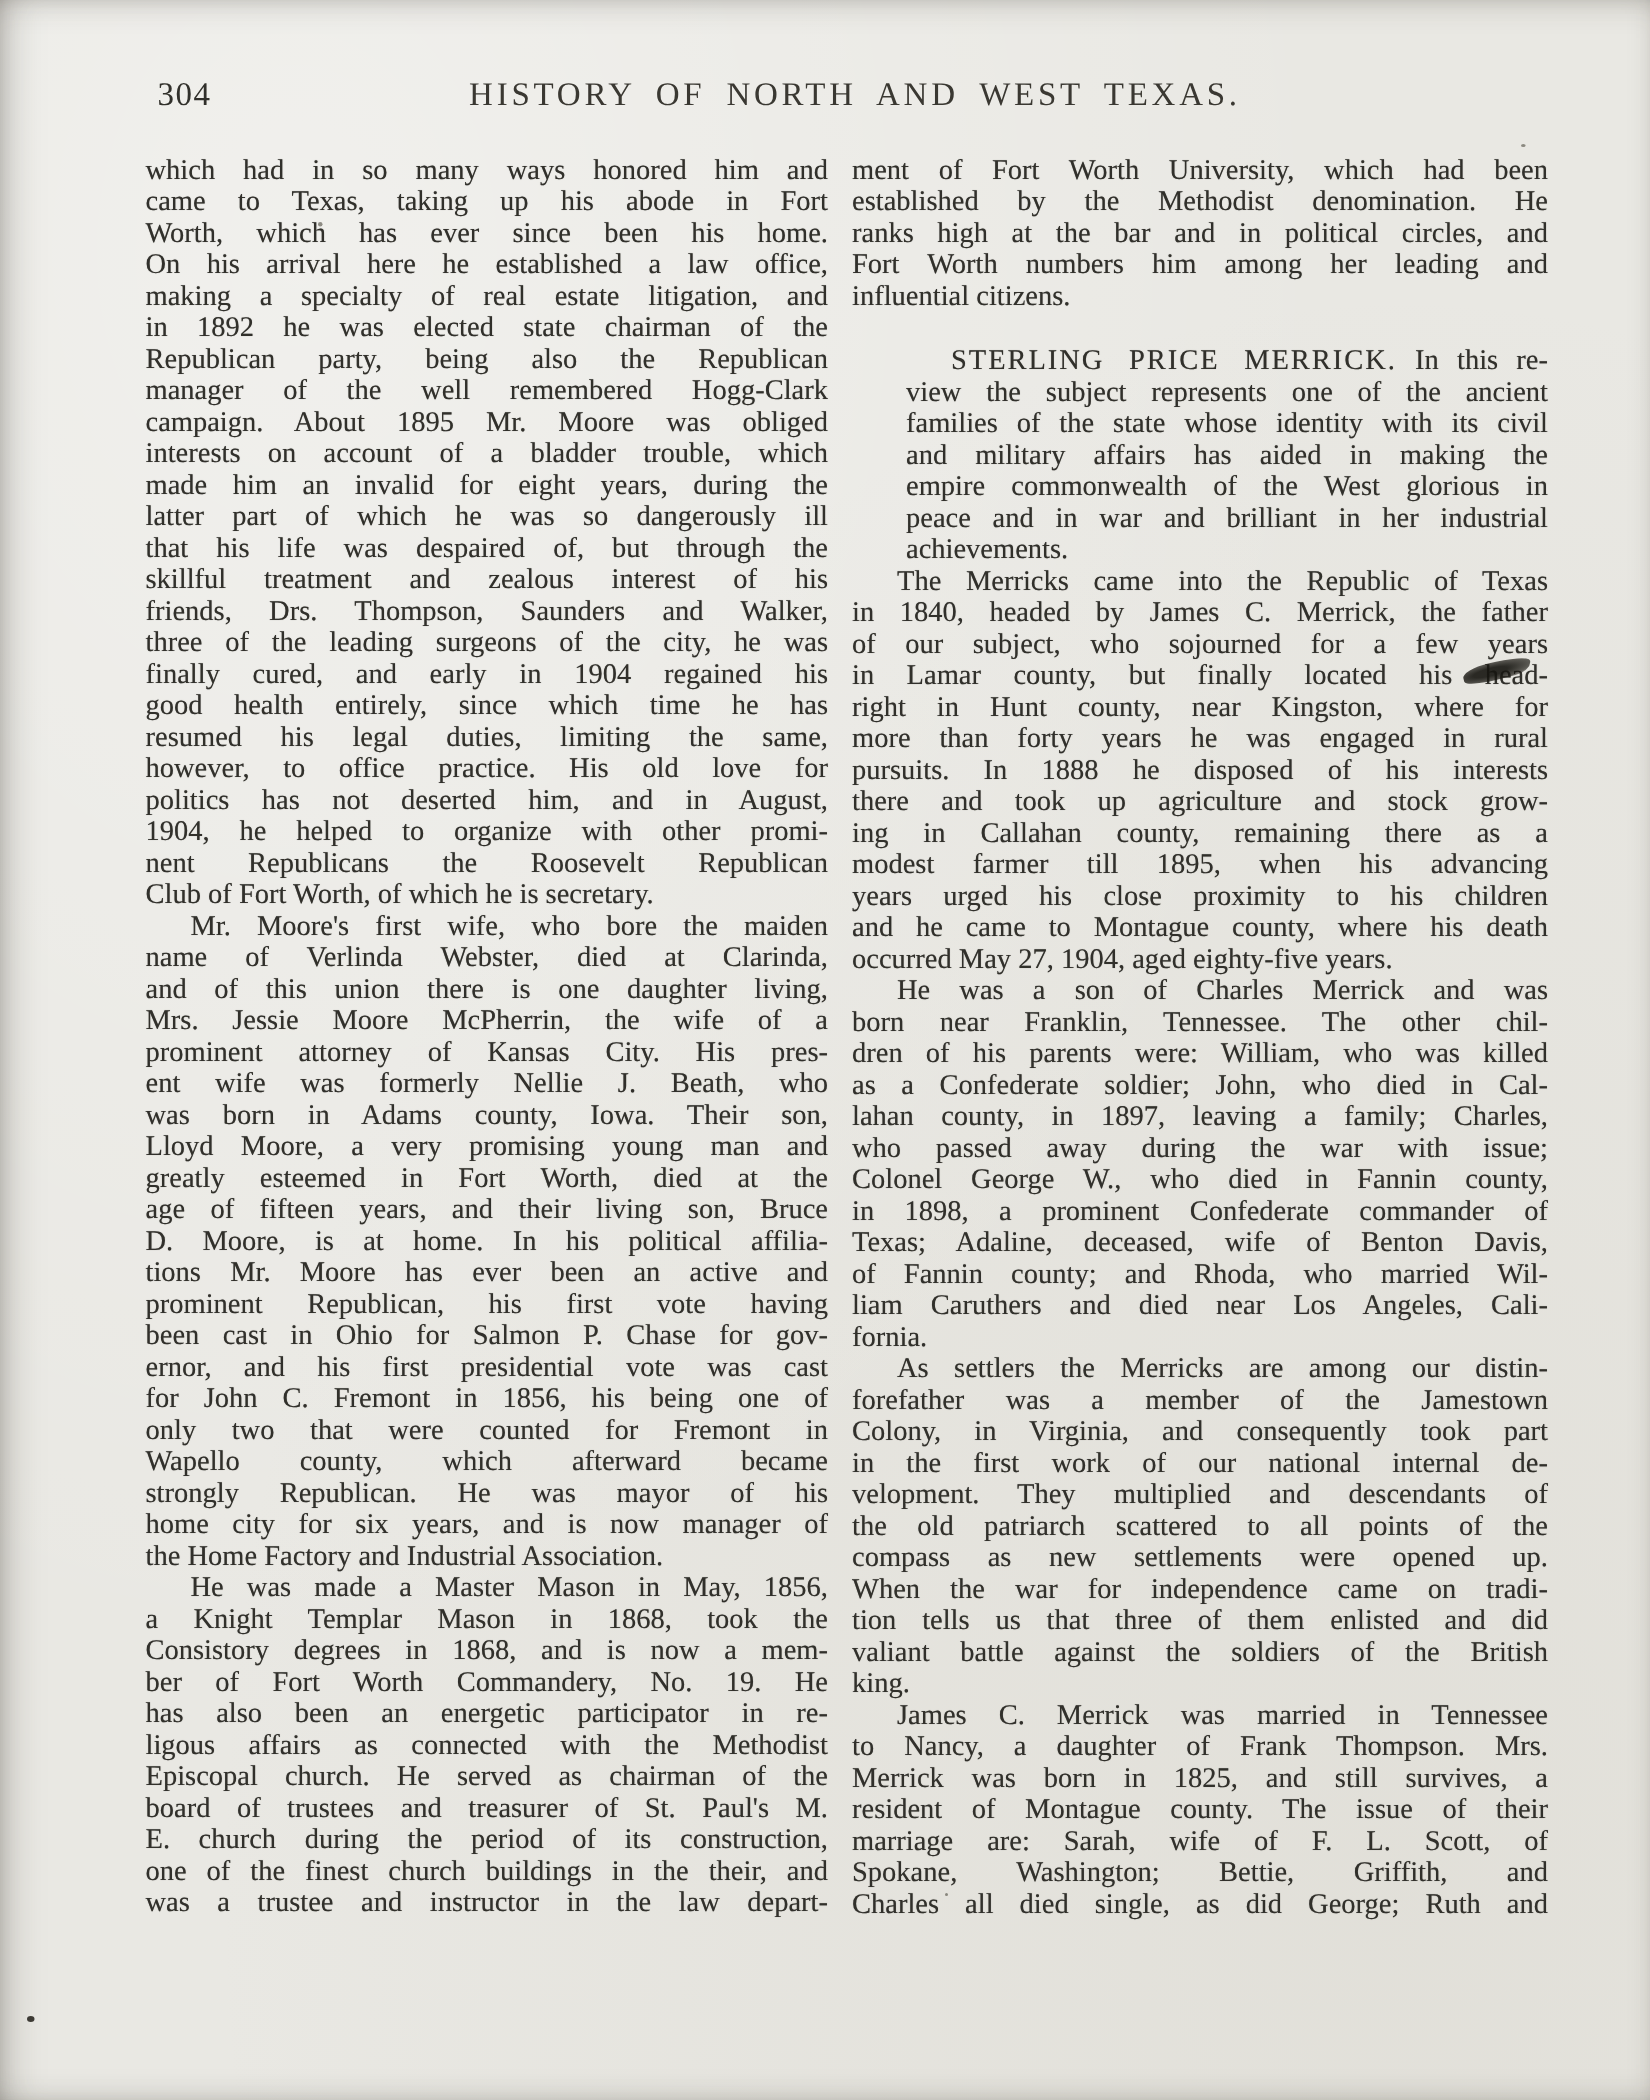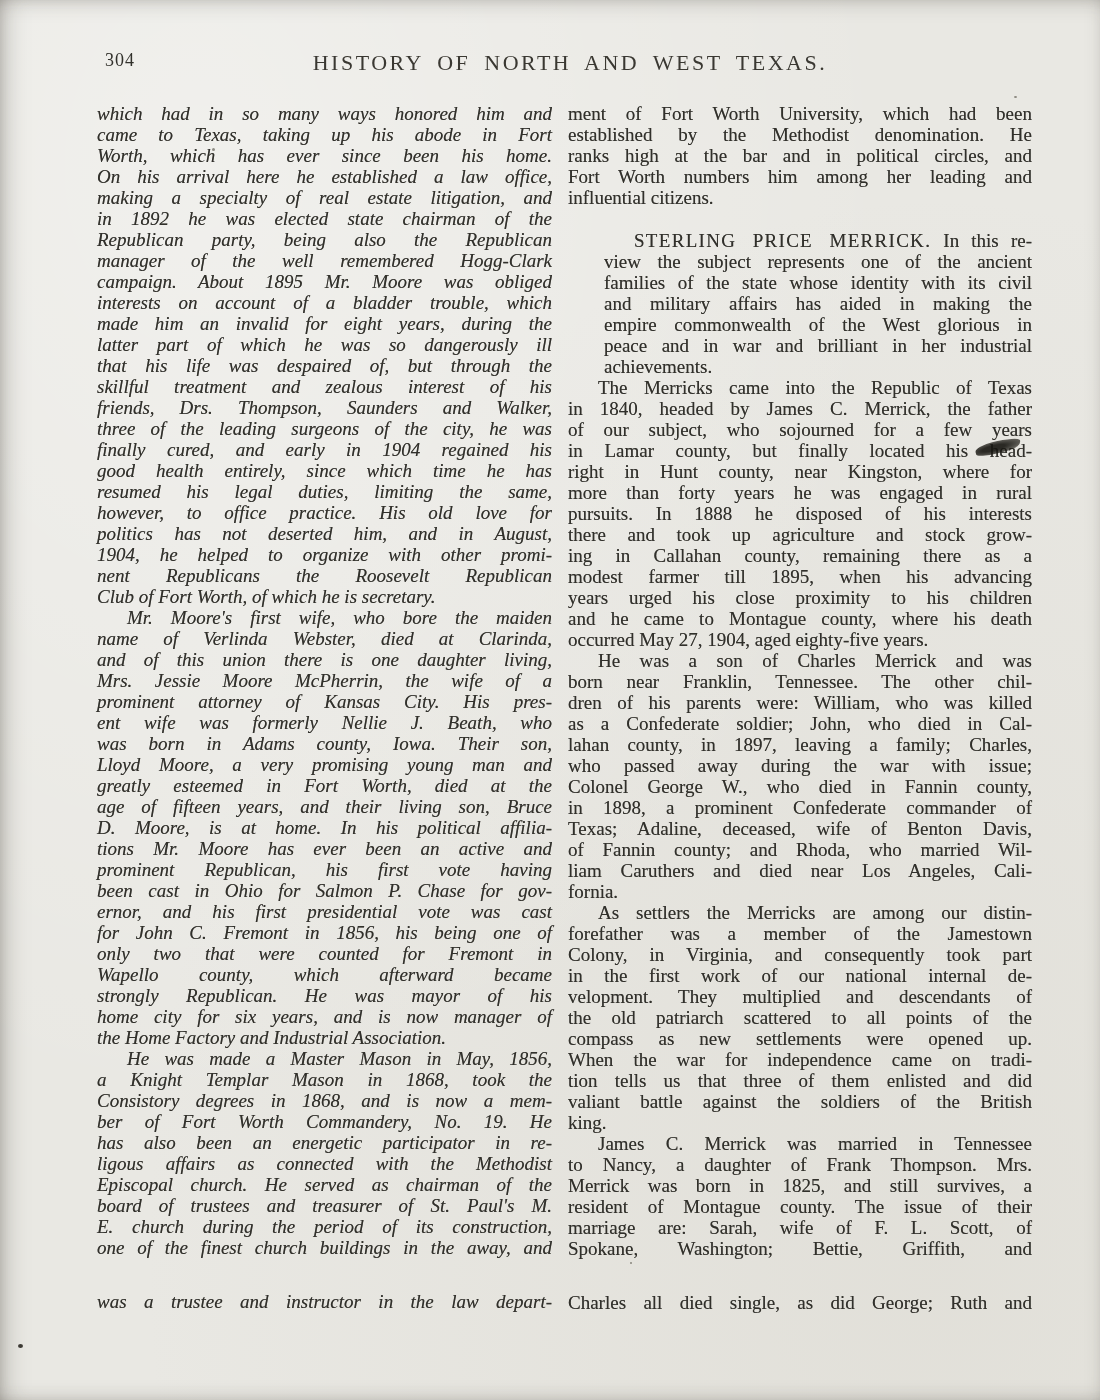--- a/index.html
+++ b/index.html
@@ -19,47 +19,47 @@
     content:"";
     position:absolute; inset:0; pointer-events:none;
     box-shadow:
       inset 18px 0 30px -22px rgba(55,50,40,0.55),
       inset 0 16px 28px -24px rgba(55,50,40,0.45),
       inset -10px 0 24px -20px rgba(55,50,40,0.30),
       inset 0 -14px 26px -22px rgba(55,50,40,0.40);
   }
   .page-number {
     position:absolute; left:105px; top:50px;
-    font-size:18px; letter-spacing:1px;
+    font-size:22px; letter-spacing:1px;
   }
   .header-title {
     position:absolute; left:20px; top:50px; width:1100px;
     text-align:center;
     font-size:22px; letter-spacing:2.5px;
     color:#3a3832;
     word-spacing:6px;
   }
   .column {
     position:absolute; top:103px;
     text-shadow:0 0 0.5px rgba(49,48,43,0.55);
   }
-  .column.left  { left:97px;  width:455px;font-style:italic; }
+  .column.left  { left:97px;  width:455px; }
   .column.right { left:568px; width:464px; }
   .line {
     font-size:19px; line-height:21px;
     text-align:justify; text-align-last:justify;
     white-space:nowrap; 
     overflow:visible;
   }
   
   .line { white-space:normal; }
   .para.indent .line:first-child { text-indent:30px; }
   .para.space-before { margin-top:22px;margin-left:36px; }
   .para .line:last-child { text-align-last:left; }
-  .para.continues .line:last-child { text-align-last:justify;margin-top:33px; }
+  .para.continues .line:last-child { text-align-last:justify; }
   .heading { letter-spacing:1.3px; word-spacing:3px; }
   .ink-smudge {
     position:absolute; left:975px; top:441px; width:46px; height:12px;
     background:radial-gradient(ellipse at 40% 50%, #15140f 30%, rgba(25,23,17,0.75) 70%, rgba(25,23,17,0.15));
     border-radius:60% 90% 40% 70% / 70% 60% 90% 50%;
     transform:rotate(-14deg);
     opacity:0.9;
   }
   .speck { position:absolute; background:rgba(62,58,48,0.55); border-radius:50%; }
   .speck.s1 { left:212px;  top:148px;  width:3px; height:3px; }
@@ -127,21 +127,21 @@
       <div class="para indent continues">
         <div class="line">He was made a Master Mason in May, 1856,</div>
         <div class="line">a Knight Templar Mason in 1868, took the</div>
         <div class="line">Consistory degrees in 1868, and is now a mem-</div>
         <div class="line">ber of Fort Worth Commandery, No. 19. He</div>
         <div class="line">has also been an energetic participator in re-</div>
         <div class="line">ligous affairs as connected with the Methodist</div>
         <div class="line">Episcopal church. He served as chairman of the</div>
         <div class="line">board of trustees and treasurer of St. Paul's M.</div>
         <div class="line">E. church during the period of its construction,</div>
-        <div class="line">one of the finest church buildings in the away, and</div>
+        <div class="line">one of the finest church buildings in the their, and</div>
         <div class="line">was a trustee and instructor in the law depart-</div>
       </div>
     </div>
   <div class="column right">
       <div class="para">
         <div class="line">ment of Fort Worth University, which had been</div>
         <div class="line">established by the Methodist denomination. He</div>
         <div class="line">ranks high at the bar and in political circles, and</div>
         <div class="line">Fort Worth numbers him among her leading and</div>
         <div class="line">influential citizens.</div>

